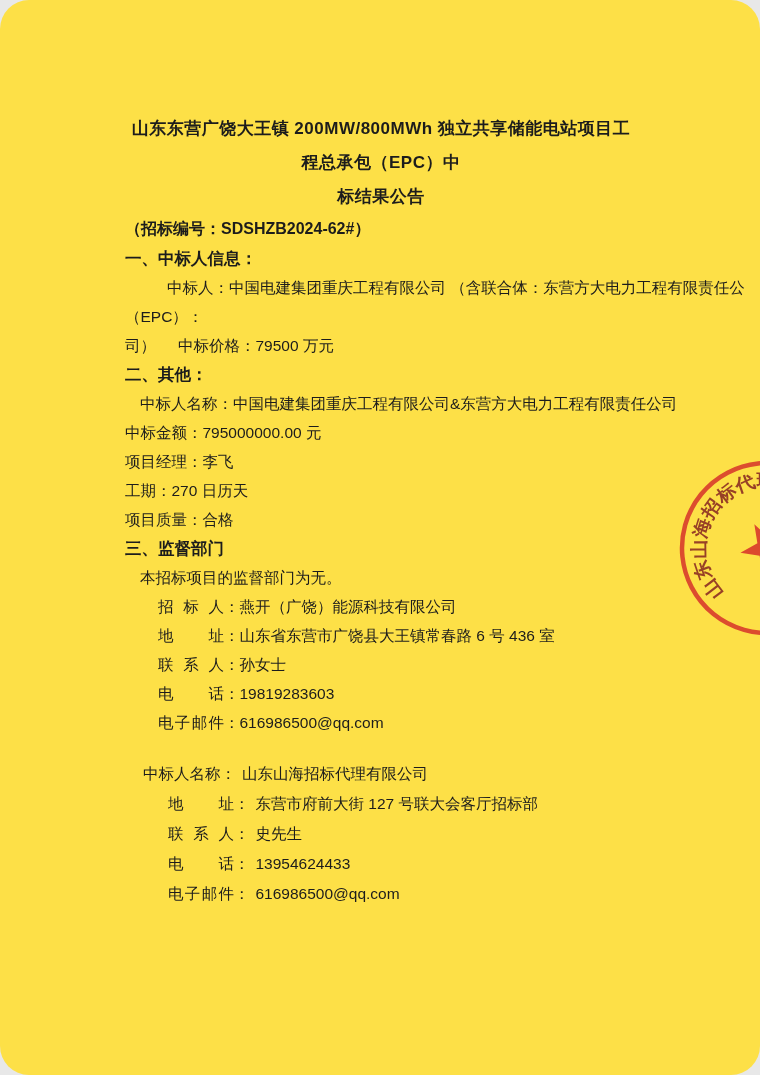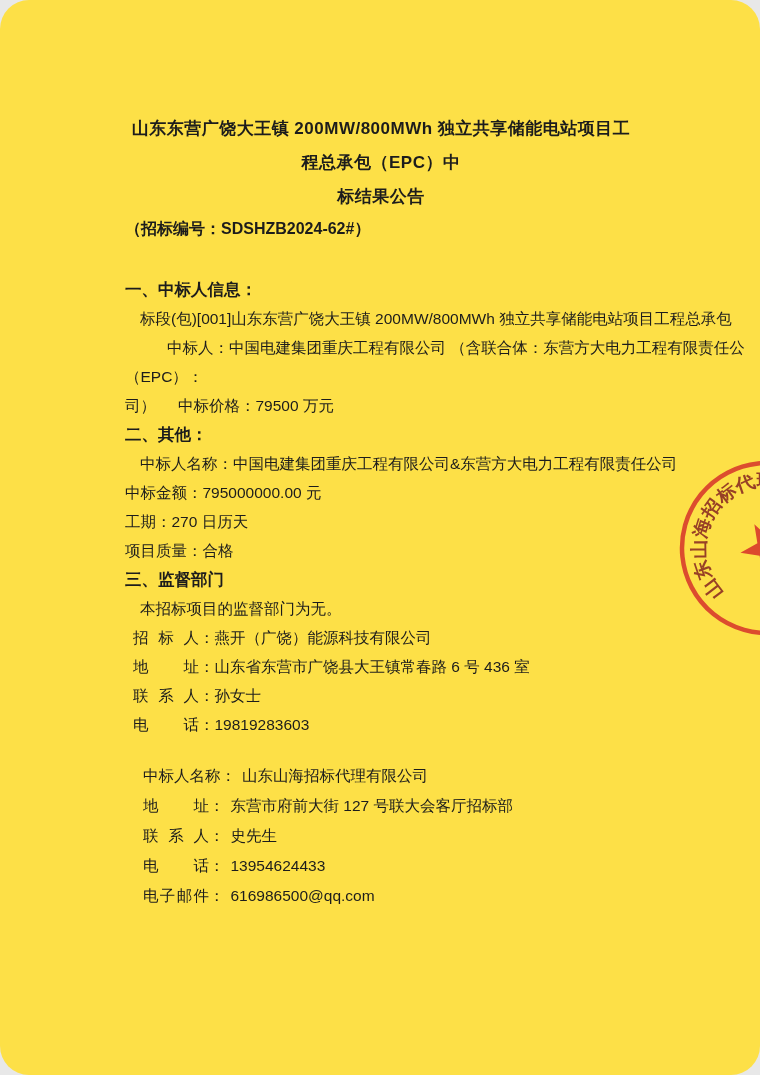--- a/index.html
+++ b/index.html
@@ -31,36 +31,37 @@
     font-size:16px;
     font-weight:bold;
     line-height:30px;
     text-align:left;
   }
   .sec-heading{
     font-size:16.5px;
     font-weight:bold;
     line-height:29px;
   }
-  .h1{margin-top:31px;}
+  .h1{}
   .line{
     font-size:15.5px;
     line-height:29px;
     white-space:nowrap;
   }
   .indent{padding-left:15px;}
   .indent-big{padding-left:42px;}
   .price-span{display:inline-block;margin-left:22px;}
   .contact{margin-left:8px;}
   .contact .lbl{
     display:inline-block;
     width:66px;
     text-align:justify;
     text-align-last:justify;
     vertical-align:top;
+    margin-left:25px;
   }
   .agency{margin-left:18px;}
   .agency .line{line-height:30px;}
   .agency .val{padding-left:6px;}
   .colon{display:inline-block;}
   
   .seal{
     position:absolute;
     left:662px;top:443px;
     width:210px;height:210px;
@@ -79,40 +80,41 @@
 <div class="page">
   <div class="content">
 
     <div class="doc-title">
       <div>山东东营广饶大王镇 200MW/800MWh 独立共享储能电站项目工程总承包（EPC）中</div>
       <div>标结果公告</div>
     </div>
     <div class="tender-no">（招标编号：SDSHZB2024-62#）</div>
 
     <div class="sec-heading h1">一、中标人信息：</div>
-    <div class="line indent">标段(包)[001]山东东营广饶大王镇 200MW/800MWh 独立共享储能电站项目工程总承包</div>
     <div class="line indent-big">中标人：中国电建集团重庆工程有限公司 （含联合体：东营方大电力工程有限责任公</div>
     <div class="line">（EPC）：</div>
     <div class="line"><span>司）</span><span class="price-span">中标价格：79500 万元</span></div>
 
     <div class="sec-heading">二、其他：</div>
     <div class="line indent">中标人名称：中国电建集团重庆工程有限公司&amp;东营方大电力工程有限责任公司</div>
     <div class="line">中标金额：795000000.00 元</div>
+    <div class="line">项目经理：李飞</div>
     <div class="line">工期：270 日历天</div>
     <div class="line">项目质量：合格</div>
 
     <div class="sec-heading">三、监督部门</div>
     <div class="line indent">本招标项目的监督部门为无。</div>
 
 
     <div class="contact">
       <div class="line"><span class="lbl">招标人</span><span class="colon">：</span><span>燕开（广饶）能源科技有限公司</span></div>
       <div class="line"><span class="lbl">地址</span><span class="colon">：</span><span>山东省东营市广饶县大王镇常春路 6 号 436 室</span></div>
       <div class="line"><span class="lbl">联系人</span><span class="colon">：</span><span>孙女士</span></div>
       <div class="line"><span class="lbl">电话</span><span class="colon">：</span><span>19819283603</span></div>
+      <div class="line"><span class="lbl">电子邮件</span><span class="colon">：</span><span>616986500@qq.com</span></div>
     </div>
 
     <div class="agency" style="margin-top:22px;">
       <div class="line"><span>中标人名称</span><span class="colon">：</span><span class="val">山东山海招标代理有限公司</span></div>
       <div class="contact" style="margin-left:0;">
         <div class="line"><span class="lbl">地址</span><span class="colon">：</span><span class="val">东营市府前大街 127 号联大会客厅招标部</span></div>
         <div class="line"><span class="lbl">联系人</span><span class="colon">：</span><span class="val">史先生</span></div>
         <div class="line"><span class="lbl">电话</span><span class="colon">：</span><span class="val">13954624433</span></div>
         <div class="line"><span class="lbl">电子邮件</span><span class="colon">：</span><span class="val">616986500@qq.com</span></div>
       </div>

